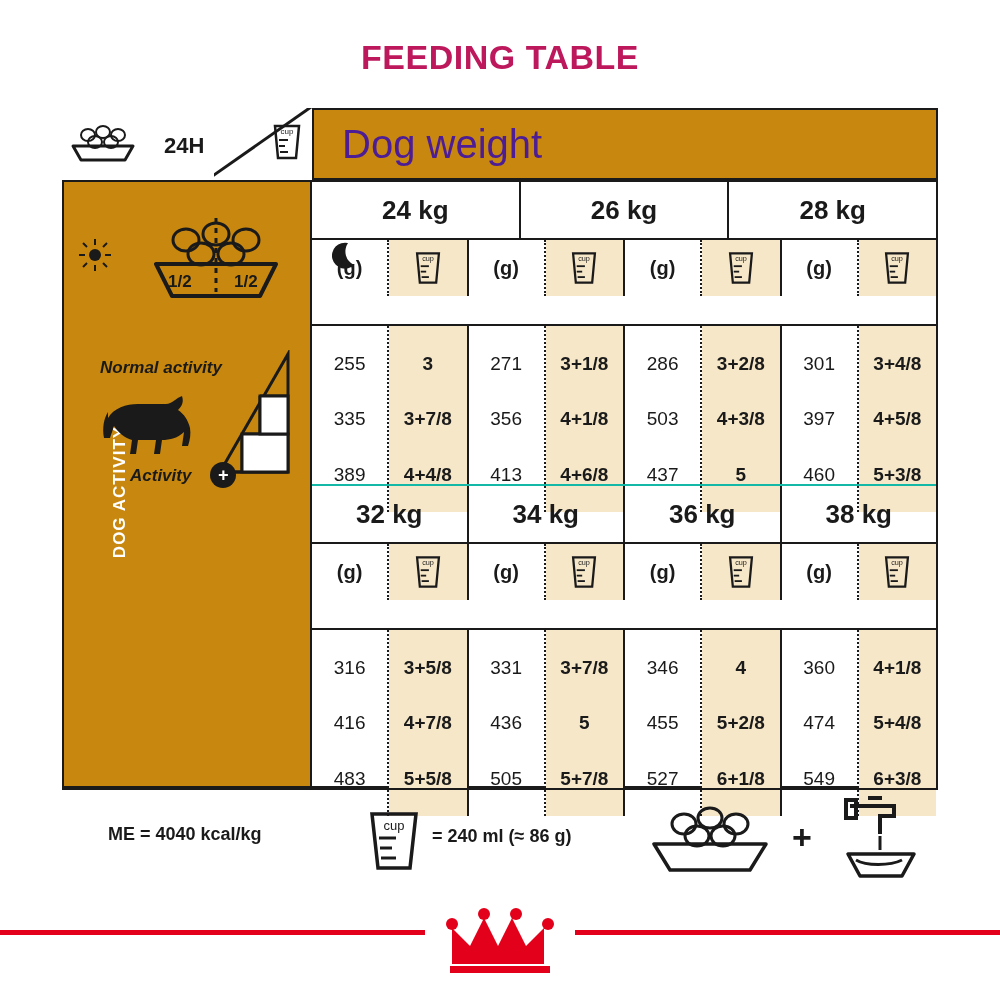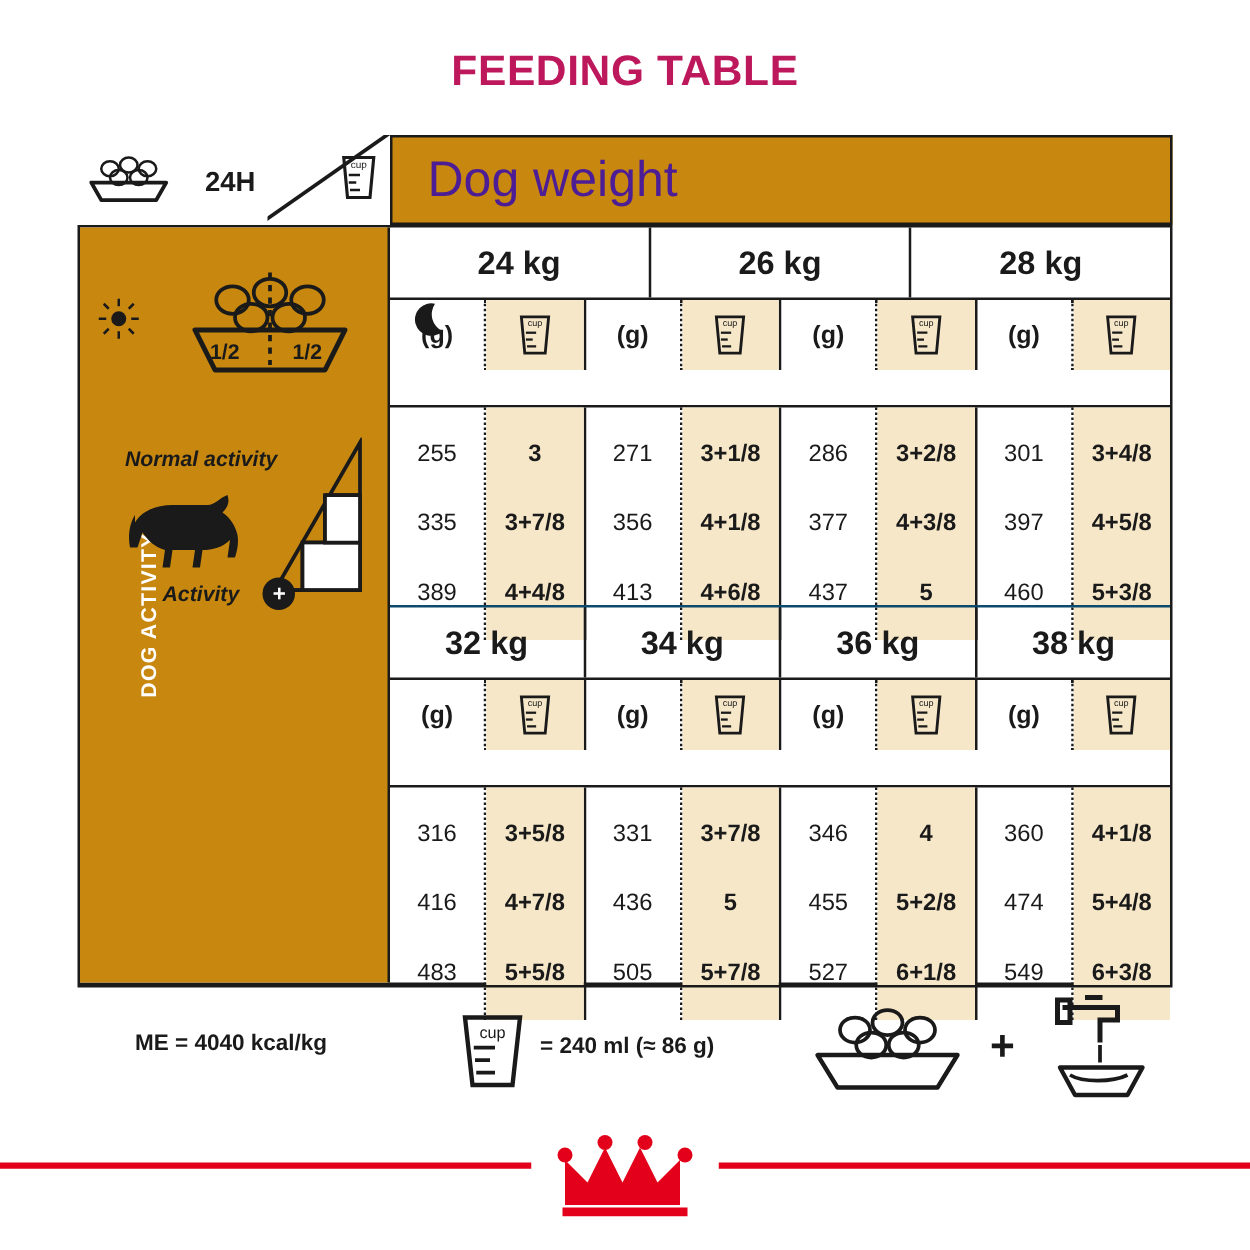--- a/index.html
+++ b/index.html
@@ -84,21 +84,21 @@
     color:#ffffff;font-weight:bold;font-size:17px;letter-spacing:1px;
     text-align:center;
   }
 
   .grid{
     position:absolute;left:248px;top:0;width:624px;height:604px;
   }
 
   
   .block{position:absolute;left:0;width:624px;height:384px;}
-  .block.b2{top:302px;border-top:2px solid #0c4a6e;box-sizing:border-box;}
+  .block.b2{top:302px;border-top:2px solid #14b8a6;box-sizing:border-box;}
 
   .wrow{
     position:absolute;left:0;top:0;width:624px;height:56px;
     display:flex;
   }
   .wcell{
     flex:1;display:flex;align-items:center;justify-content:center;
     font-size:26px;font-weight:bold;
     border-right:2px solid #1a1a1a;box-sizing:border-box;
   }
@@ -357,21 +357,21 @@
             </div>
             <div class="sub-cup stack">
               <span class="v">3+1/8</span>
               <span class="v">4+1/8</span>
               <span class="v">4+6/8</span>
             </div>
           </div>
           <div class="col">
             <div class="sub-g stack">
               <span class="v">286</span>
-              <span class="v">377</span>
+              <span class="v">503</span>
               <span class="v">437</span>
             </div>
             <div class="sub-cup stack">
               <span class="v">3+2/8</span>
               <span class="v">4+3/8</span>
               <span class="v">5</span>
             </div>
           </div>
           <div class="col">
             <div class="sub-g stack">

